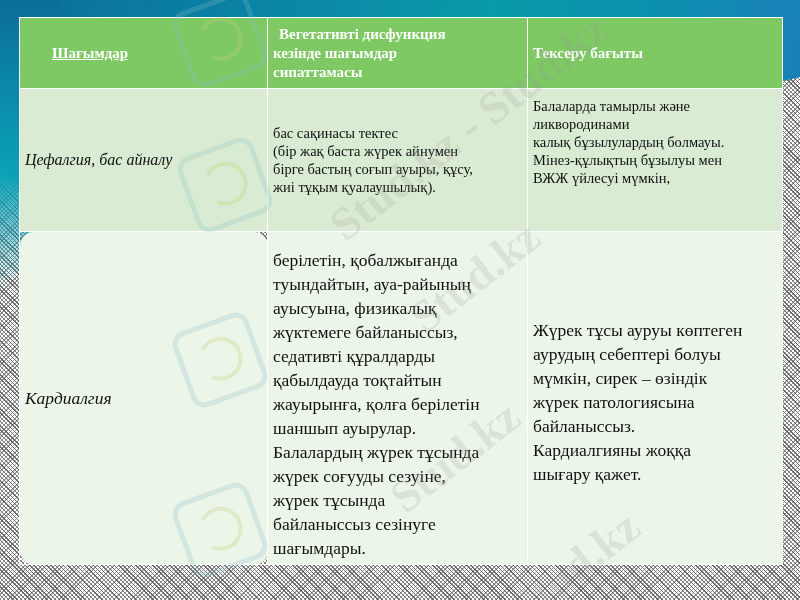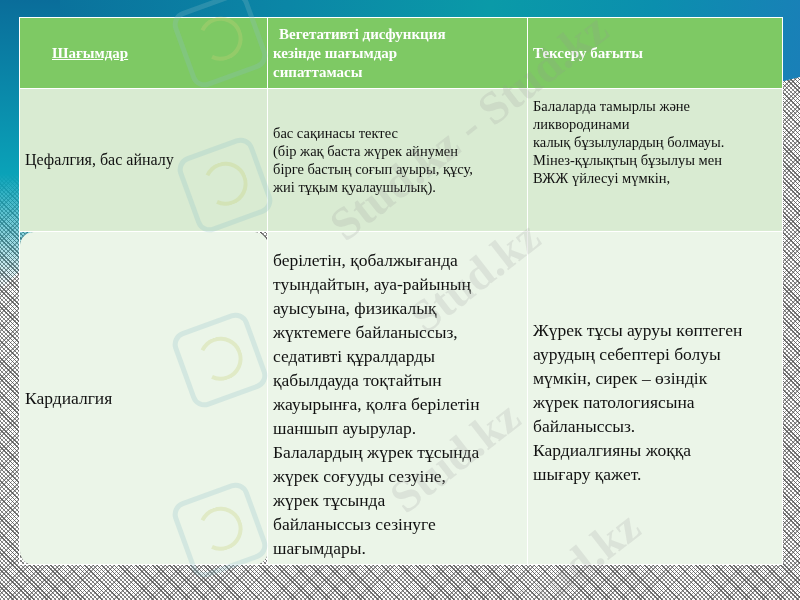--- a/index.html
+++ b/index.html
@@ -36,21 +36,21 @@
       border:1.5px solid #ffffff; vertical-align:middle; text-align:left;
       padding:0 5px; font-weight:normal;
     }
     th {
       background:#7ec964; color:#ffffff; font-weight:bold; font-size:15px; line-height:19px;
       height:70px;
     }
     th.c1 { padding-left:32px;text-decoration:underline; }
     tr.r1 td { background:#d9ebd2; height:134px; font-size:14.5px; line-height:18px; color:#111; }
     tr.r2 td { background:#ebf5e8; font-size:17.5px; line-height:24px; color:#111; }
-    tr.r1 td.c1, tr.r2 td.c1 { font-size:16px; }
+    tr.r1 td.c1, tr.r2 td.c1 { font-size:16px;font-style:italic; }
     tr.r2 td.c1 { font-size:17.5px;border-radius:14px; }
     .top-al { vertical-align:top; padding-top:5px; }
     .cell-lines span { display:block; }
     .watermark {
       position:absolute; color:rgba(150,150,150,0.18); font-family:"Liberation Serif", serif;
       font-weight:bold; font-size:46px; transform:rotate(-38deg); pointer-events:none; white-space:nowrap;
     }
     .wm-logo {
       position:absolute; width:70px; height:70px; border:5px solid rgba(140,190,200,0.25);
       border-radius:14px; transform:rotate(-20deg); pointer-events:none;

